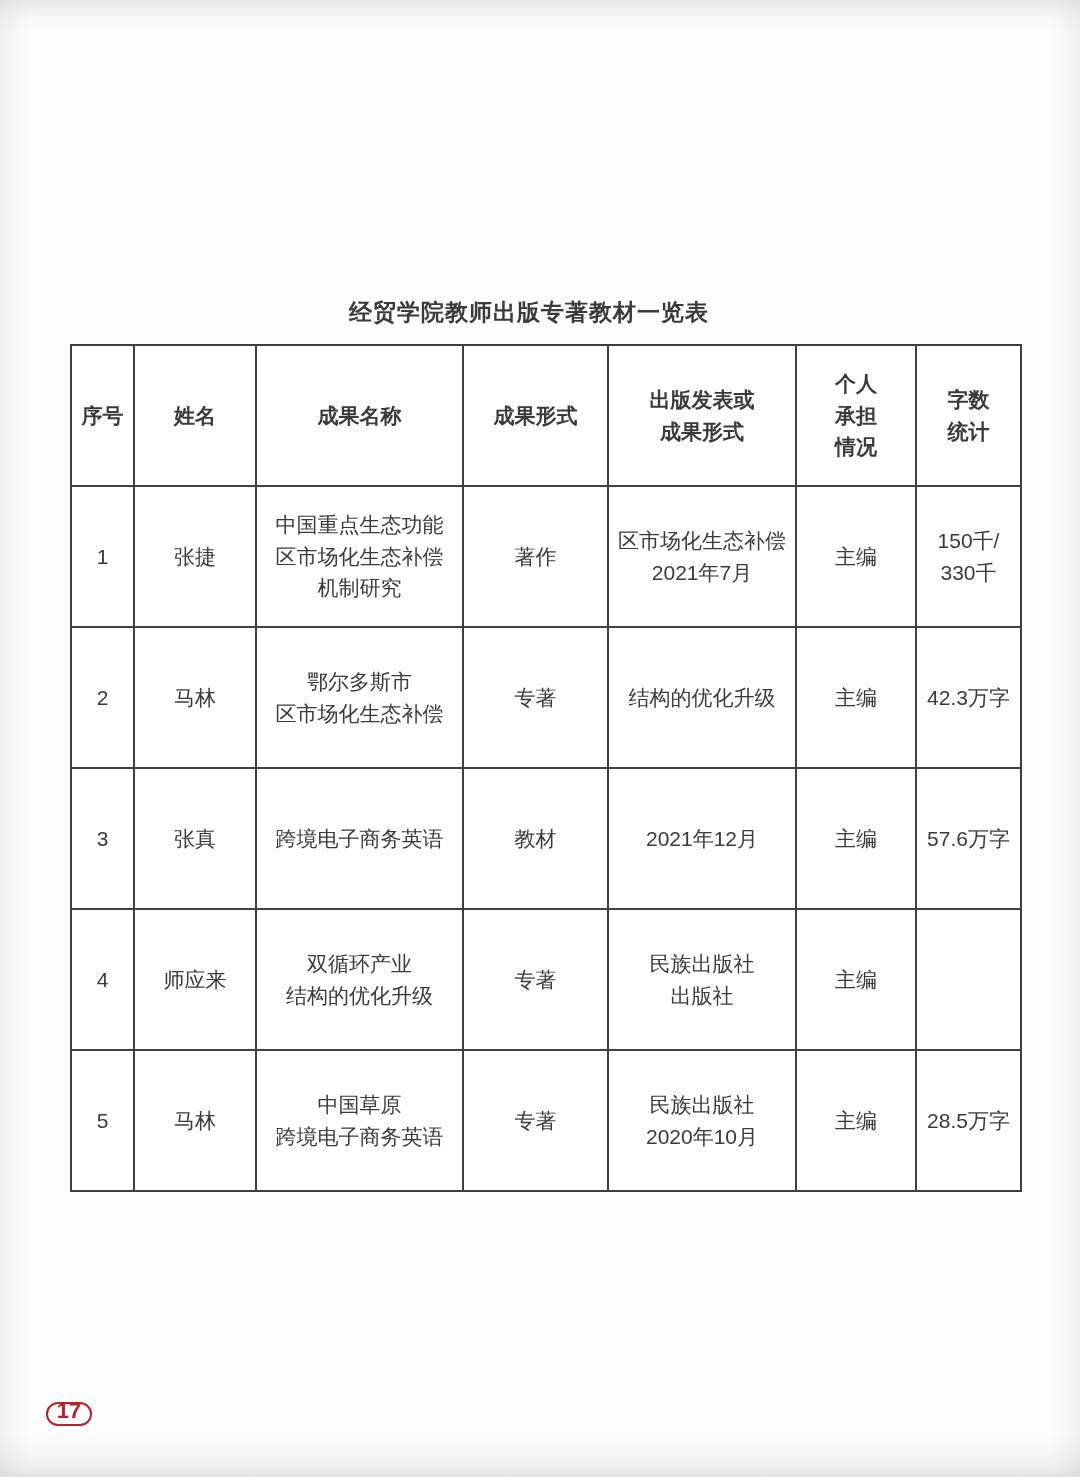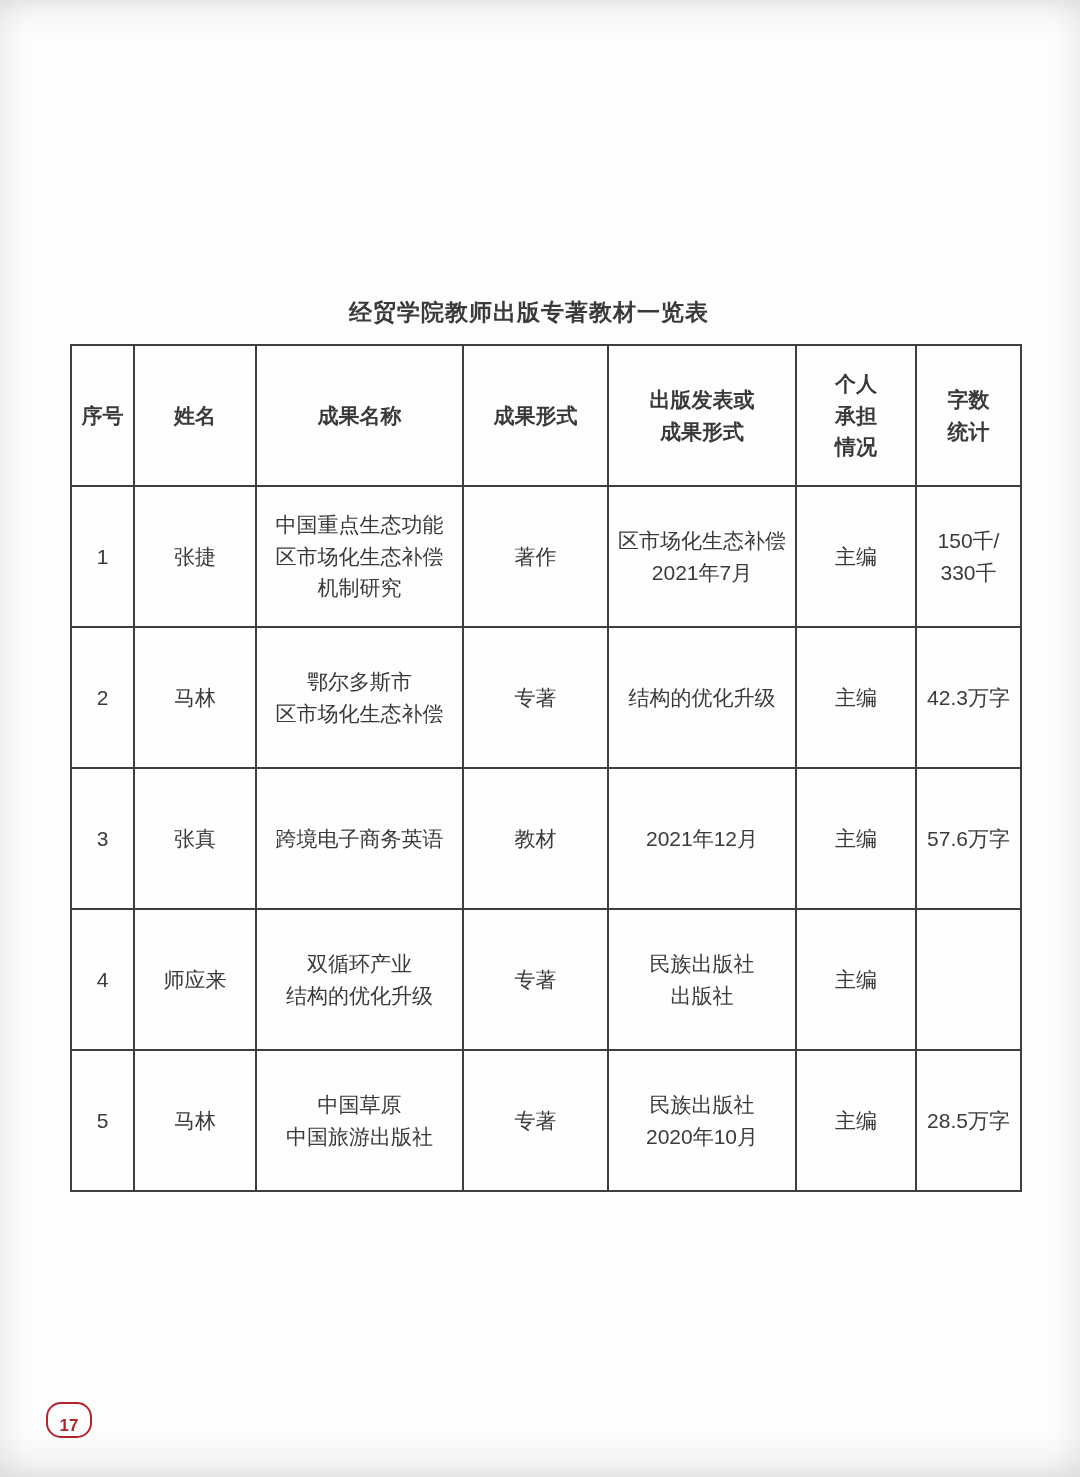--- a/index.html
+++ b/index.html
@@ -58,23 +58,23 @@
     line-height: 1.5;
     white-space: pre-line;
     padding: 4px 6px;
   }
   .pub-table th { font-weight: bold; }
   .pub-table td { font-weight: normal; }
 
   
   .page-badge {
     position: absolute; left: 46px; top: 1402px;
-    width: 46px; height: 36px;
+    width: 46px; height: 24px;
     border: 2px solid #b2242a; border-radius: 15px;
-    color: #b2242a; font-size: 17px; font-weight: bold;
+    color: #b2242a; font-size: 22px; font-weight: bold;
     display: flex; align-items: flex-end; justify-content: center;
     background: transparent;
   }
 </style>
 </head>
 <body>
 
 <div class="page">
 
 
@@ -146,21 +146,21 @@
         <td>专著</td>
         <td>民族出版社
 出版社</td>
         <td>主编</td>
         <td></td>
       </tr>
       <tr>
         <td>5</td>
         <td>马林</td>
         <td>中国草原
-中国旅游出版社</td>
+跨境电子商务英语</td>
         <td>专著</td>
         <td>民族出版社
 2020年10月</td>
         <td>主编</td>
         <td>28.5万字</td>
       </tr>
     </tbody>
   </table>
 
   <div class="page-badge">

